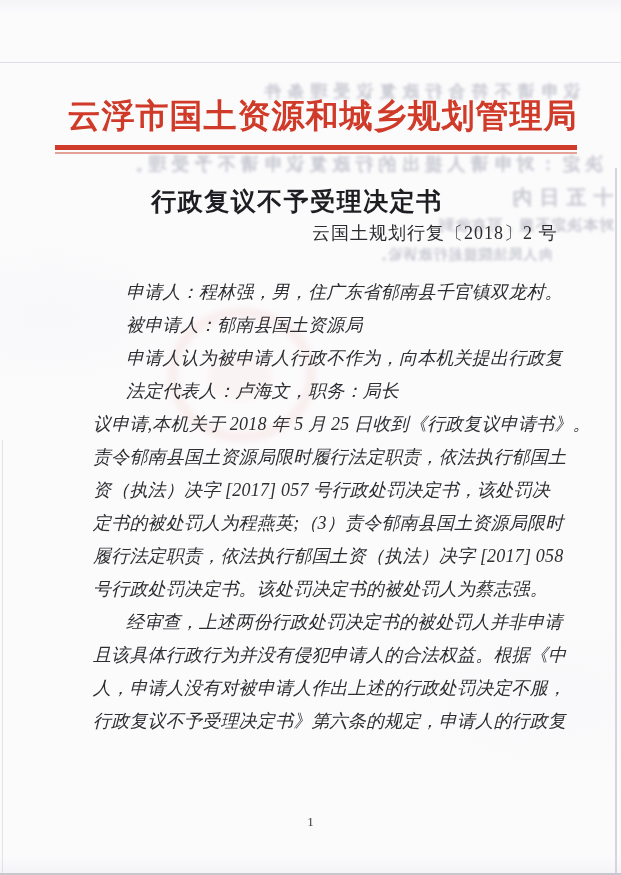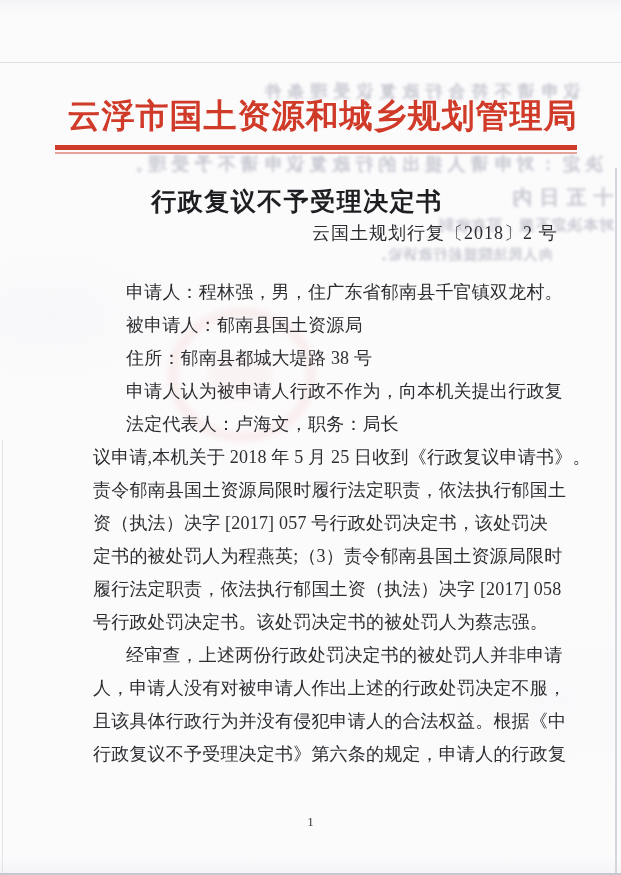--- a/index.html
+++ b/index.html
@@ -100,21 +100,21 @@
   }
 
   
   .body-lines {
     position: absolute; top: 276px; left: 93px; width: 478px;
     font-size: 18px;
     line-height: 33px;
     letter-spacing: 0.2px;
     color: #2e2e32;
   }
-  .bl { white-space: nowrap; }
+  .bl { white-space: nowrap; font-style: italic; }
   .bl.ind { padding-left: 33px; }
 
   .page-number {
     position: absolute; top: 814px; left: 0; width: 621px;
     text-align: center;
     font-size: 13px;
     color: #3b3b40;
   }
 </style>
 </head>
@@ -139,30 +139,29 @@
     <div class="rule-thick" style="background: rgb(208, 58, 40);"></div>
     <div class="rule-thin" style="background: rgb(228, 162, 151);"></div>
   </div>
 
   <h1 class="doc-title">行政复议不予受理决定书</h1>
   <div class="doc-number">云国土规划行复〔2018〕2 号</div>
 
   <div class="body-lines" id="bodyLines">
       <div class="bl ind">申请人：程林强，男，住广东省郁南县千官镇双龙村。</div>
       <div class="bl ind">被申请人：郁南县国土资源局</div>
-      <div class="bl ind">住所：郁南县都城大堤路 38 号</div>
       <div class="bl ind">申请人认为被申请人行政不作为，向本机关提出行政复</div>
       <div class="bl ind">法定代表人：卢海文，职务：局长</div>
       <div class="bl">议申请,本机关于 2018 年 5 月 25 日收到《行政复议申请书》。</div>
       <div class="bl">责令郁南县国土资源局限时履行法定职责，依法执行郁国土</div>
       <div class="bl">资（执法）决字 [2017] 057 号行政处罚决定书，该处罚决</div>
       <div class="bl">定书的被处罚人为程燕英;（3）责令郁南县国土资源局限时</div>
       <div class="bl">履行法定职责，依法执行郁国土资（执法）决字 [2017] 058</div>
       <div class="bl">号行政处罚决定书。该处罚决定书的被处罚人为蔡志强。</div>
       <div class="bl ind">经审查，上述两份行政处罚决定书的被处罚人并非申请</div>
+      <div class="bl">且该具体行政行为并没有侵犯申请人的合法权益。根据《中</div>
       <div class="bl">人，申请人没有对被申请人作出上述的行政处罚决定不服，</div>
-      <div class="bl">且该具体行政行为并没有侵犯申请人的合法权益。根据《中</div>
       <div class="bl">行政复议不予受理决定书》第六条的规定，申请人的行政复</div>
     </div>
 
   <div class="page-number">1</div>
 
 </div>
 
 </body></html>

